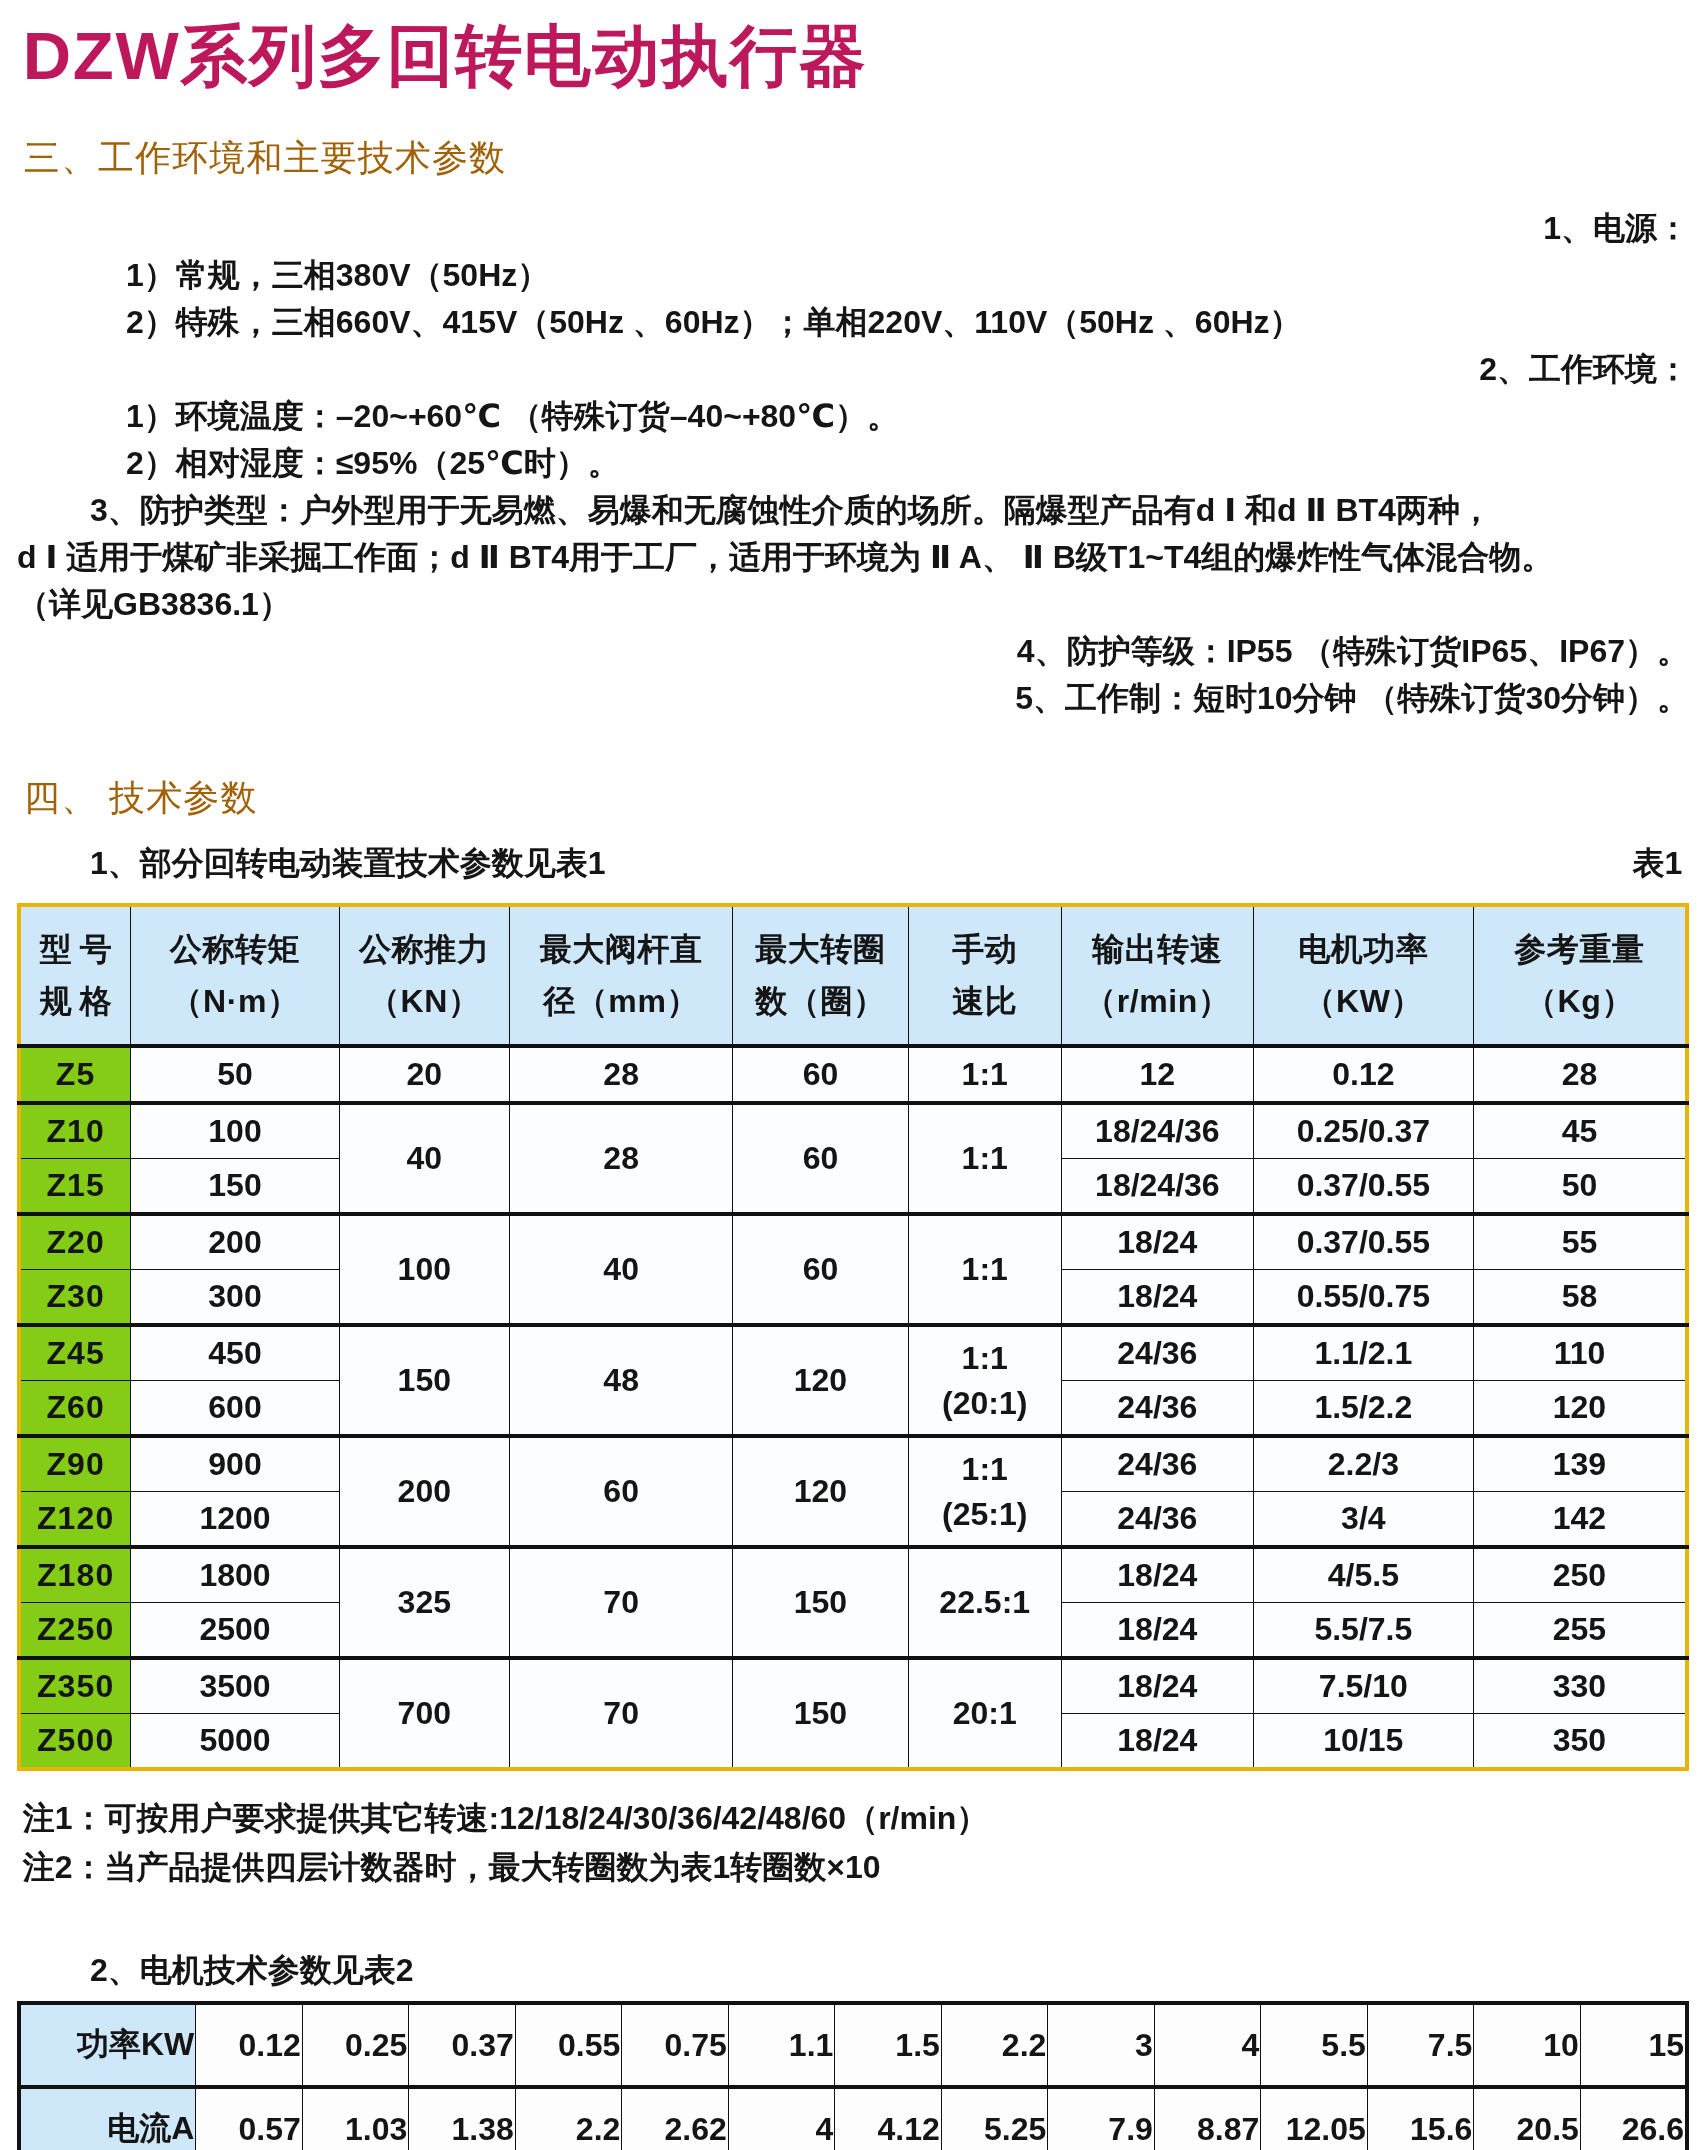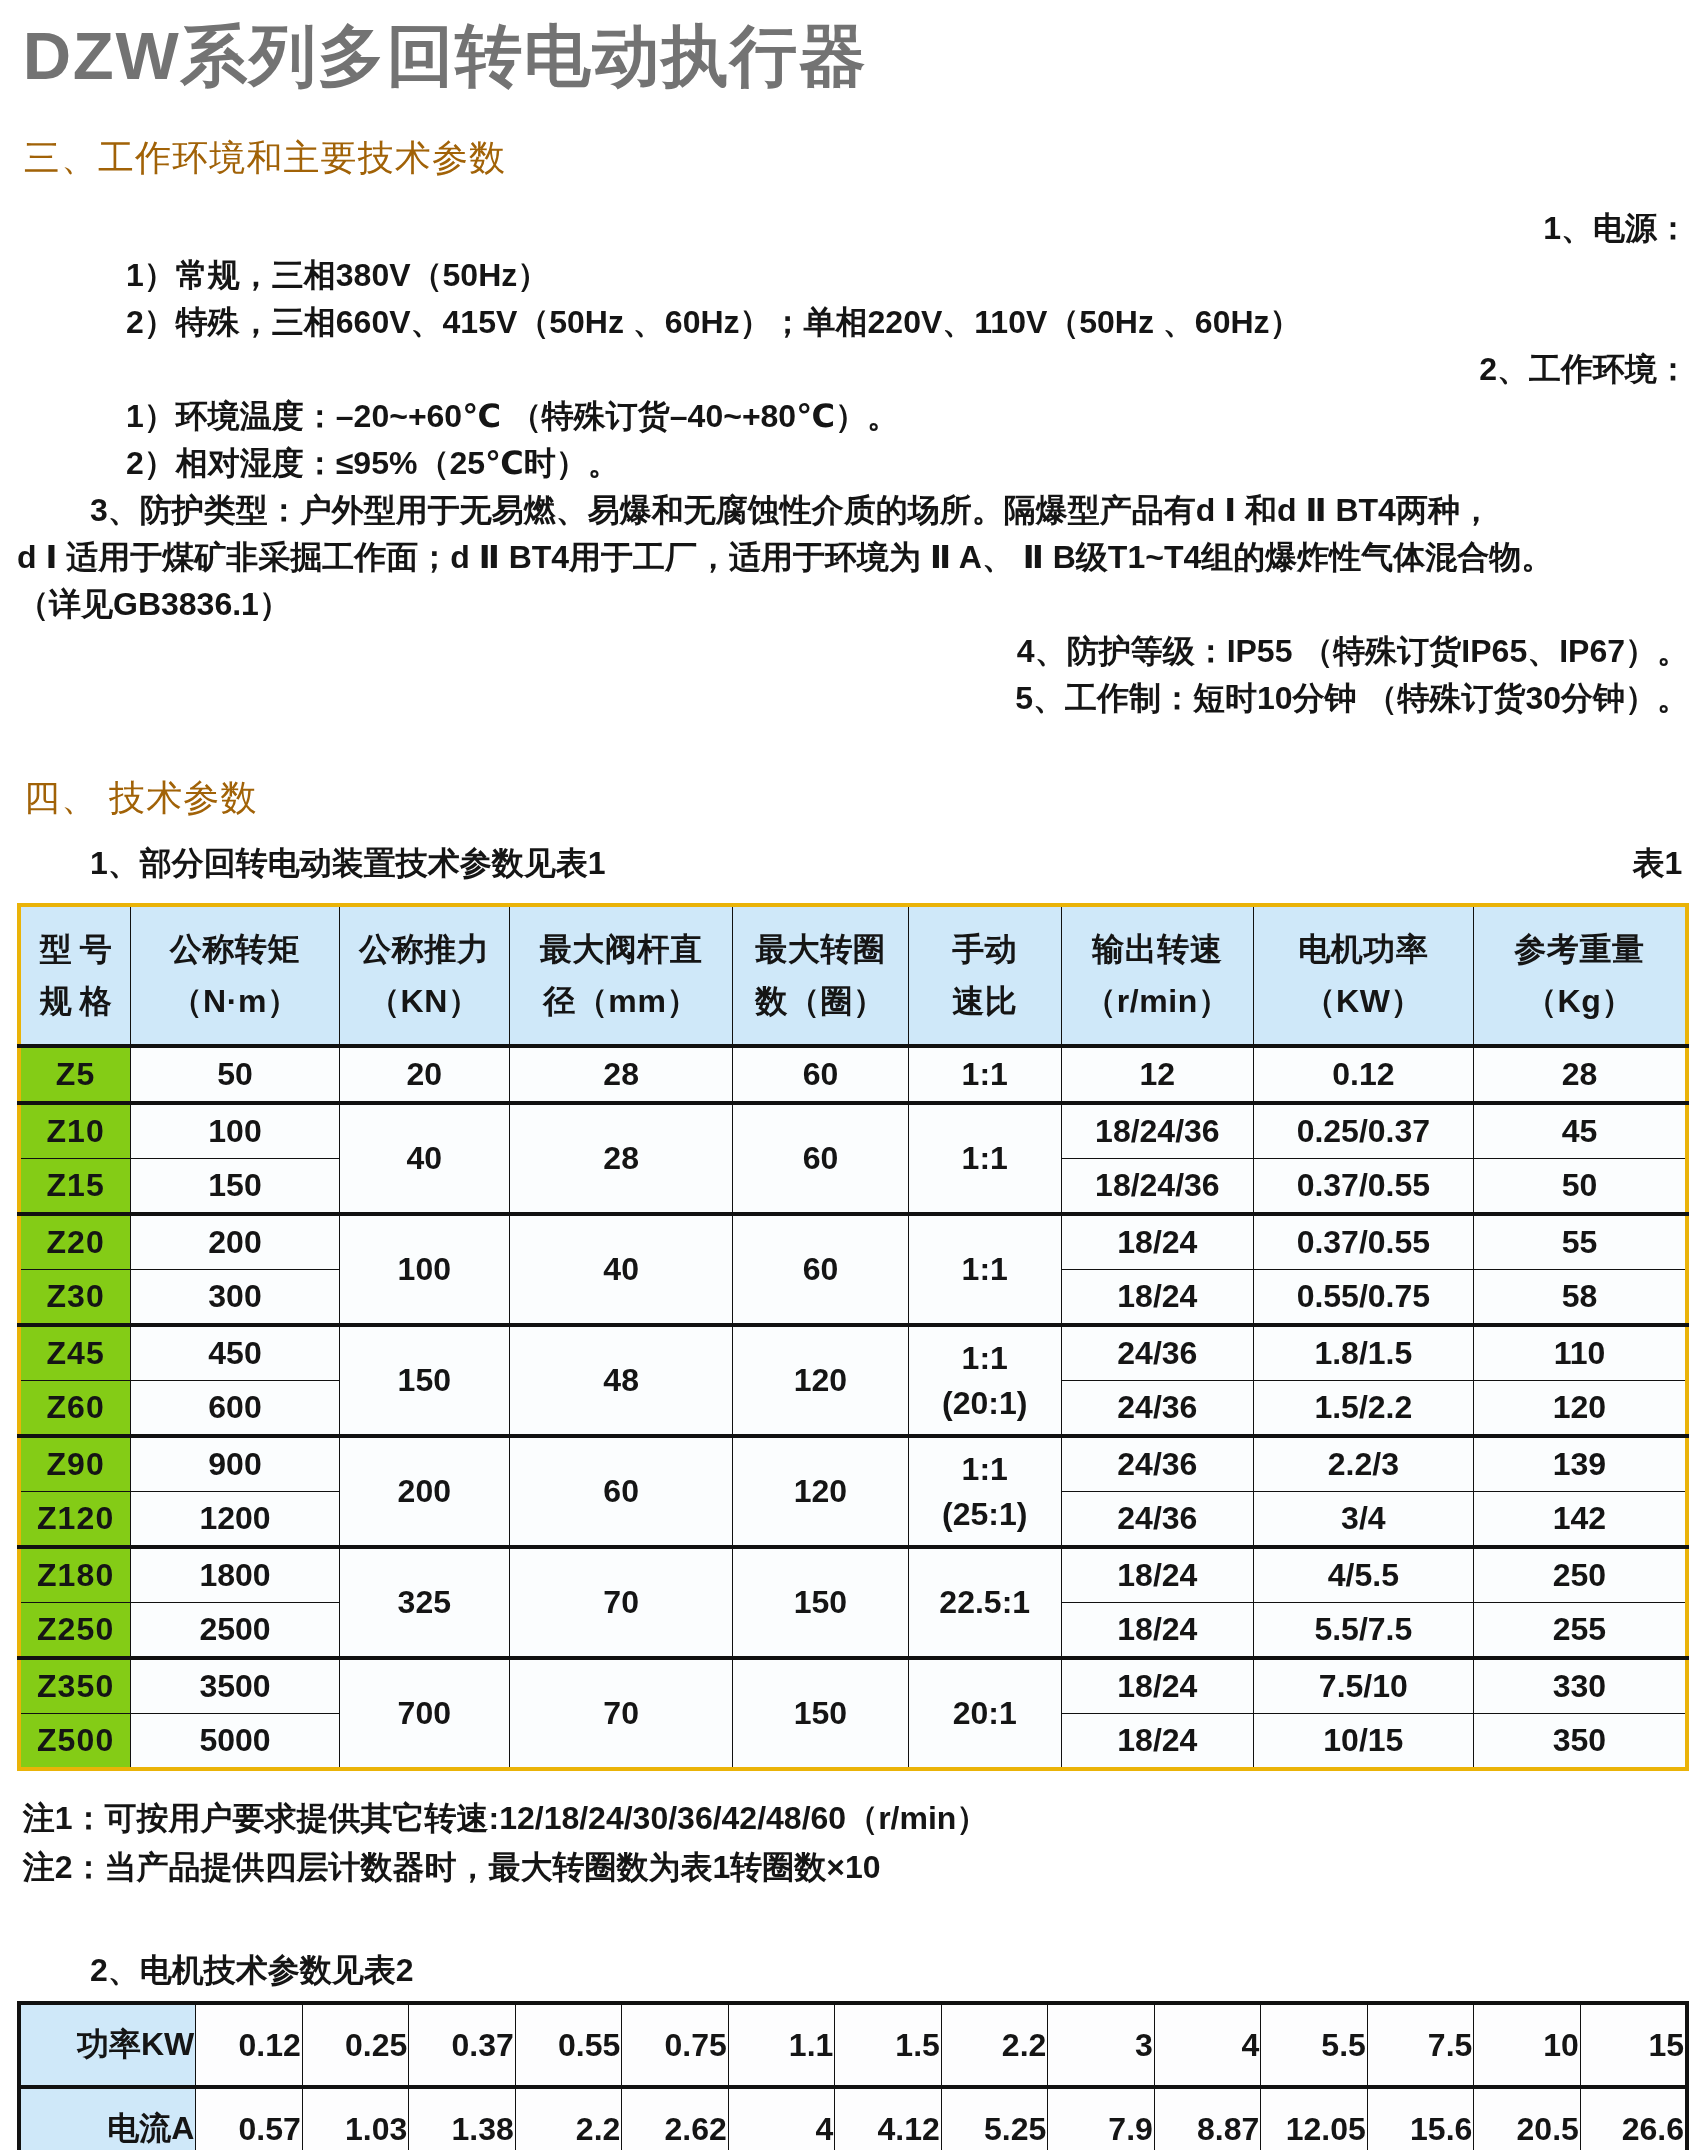--- a/index.html
+++ b/index.html
@@ -4,21 +4,21 @@
 <style>
   html,body{margin:0;padding:0;background:#ffffff;}
   body{
     width:1705px;height:2151px;overflow:hidden;
     font-family:"Liberation Sans","DejaVu Sans",sans-serif;
     color:#151515;
   }
   .page{box-sizing:border-box;width:1705px;height:2151px;padding:8px 16px 0 17px;background:#ffffff;}
 
   .title{
-    font-size:67px;font-weight:800;color:#737373;
+    font-size:67px;font-weight:800;color:#be185d;
     margin:8px 0 0 5.7px;line-height:1.2;letter-spacing:1.7px;white-space:nowrap;
   }
   .h2{
     font-size:36px;font-weight:400;color:#a16207;
     margin:38px 0 0 6.8px;letter-spacing:1.1px;
   }
   .h2.second{margin-top:52px;}
 
   .bodytext{margin-top:21.6px;font-size:32px;font-weight:600;line-height:47px;}
   .bodytext p{margin:0;}
@@ -192,21 +192,21 @@
       </tr>
       <tr class="grp">
         <td class="model">Z45</td>
         <td>450</td>
         <td rowspan="2">150</td>
         <td rowspan="2">48</td>
         <td rowspan="2">120</td>
         <td rowspan="2" class="ratio">1:1
 (20:1)</td>
         <td>24/36</td>
-        <td>1.8/1.5</td>
+        <td>1.1/2.1</td>
         <td>110</td>
       </tr>
       <tr>
         <td class="model">Z60</td>
         <td>600</td>
         <td>24/36</td>
         <td>1.5/2.2</td>
         <td>120</td>
       </tr>
       <tr class="grp">

